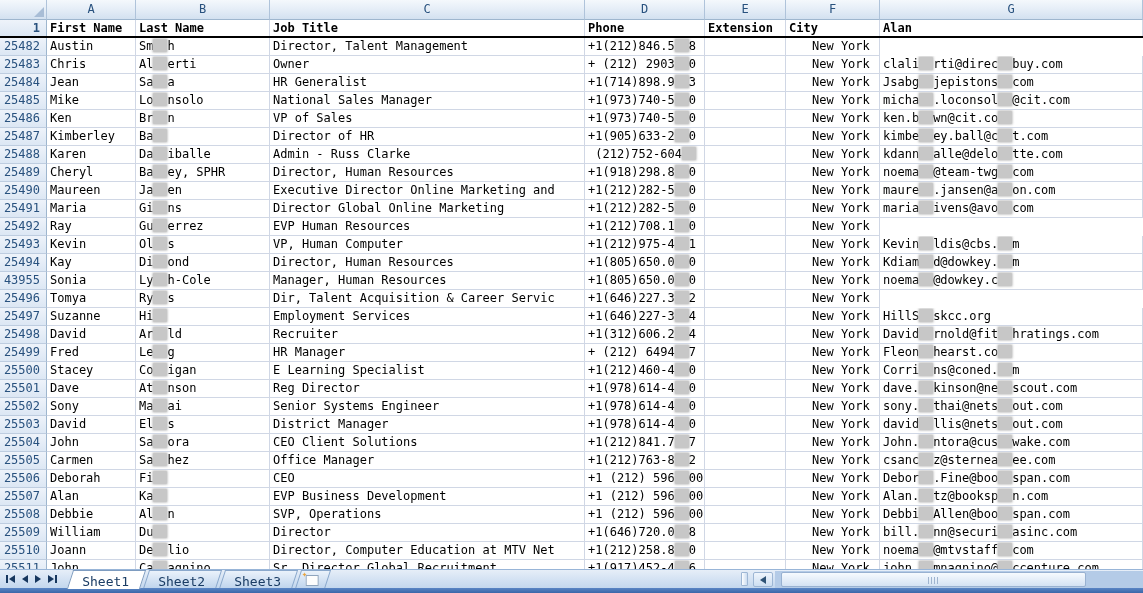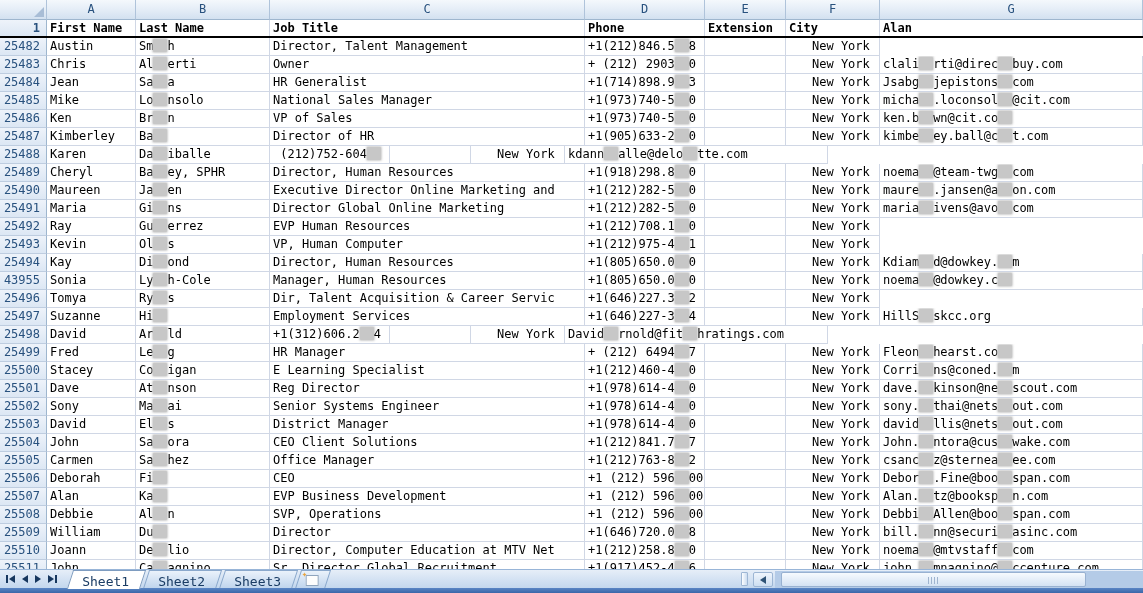--- a/index.html
+++ b/index.html
@@ -167,20 +167,21 @@
       <div class="cell w-d">+1(905)633-2<span class="redact" style="width: 14px;"></span>0</div>
       <div class="cell w-e"></div>
       <div class="cell w-f col-f">New York</div>
       <div class="cell w-g">kimbe<span class="redact" style="width: 14px;"></span>ey.ball@c<span class="redact" style="width: 14px;"></span>t.com</div>
     </div>
 
     <div class="row">
       <div class="cell gutter w-gutter">25488</div>
       <div class="cell w-a">Karen</div>
       <div class="cell w-b">Da<span class="redact" style="width: 14px;"></span>iballe</div>
+      <div class="cell w-c">Admin - Russ Clarke</div>
       <div class="cell w-d"> (212)752-604<span class="redact" style="width: 14px;"></span></div>
       <div class="cell w-e"></div>
       <div class="cell w-f col-f">New York</div>
       <div class="cell w-g">kdann<span class="redact" style="width: 14px;"></span>alle@delo<span class="redact" style="width: 14px;"></span>tte.com</div>
     </div>
 
     <div class="row">
       <div class="cell gutter w-gutter">25489</div>
       <div class="cell w-a">Cheryl</div>
       <div class="cell w-b">Ba<span class="redact" style="width: 14px;"></span>ey, SPHR</div>
@@ -224,20 +225,21 @@
     </div>
 
     <div class="row">
       <div class="cell gutter w-gutter">25493</div>
       <div class="cell w-a">Kevin</div>
       <div class="cell w-b">Ol<span class="redact" style="width: 14px;"></span>s</div>
       <div class="cell w-c">VP, Human Computer</div>
       <div class="cell w-d">+1(212)975-4<span class="redact" style="width: 14px;"></span>1</div>
       <div class="cell w-e"></div>
       <div class="cell w-f col-f">New York</div>
+      <div class="cell w-g">Kevin<span class="redact" style="width: 14px;"></span>ldis@cbs.<span class="redact" style="width: 14px;"></span>m</div>
     </div>
 
     <div class="row">
       <div class="cell gutter w-gutter">25494</div>
       <div class="cell w-a">Kay</div>
       <div class="cell w-b">Di<span class="redact" style="width: 14px;"></span>ond</div>
       <div class="cell w-c">Director, Human Resources</div>
       <div class="cell w-d">+1(805)650.0<span class="redact" style="width: 14px;"></span>0</div>
       <div class="cell w-e"></div>
       <div class="cell w-f col-f">New York</div>
@@ -273,20 +275,21 @@
       <div class="cell w-d">+1(646)227-3<span class="redact" style="width: 14px;"></span>4</div>
       <div class="cell w-e"></div>
       <div class="cell w-f col-f">New York</div>
       <div class="cell w-g">HillS<span class="redact" style="width: 14px;"></span>skcc.org</div>
     </div>
 
     <div class="row">
       <div class="cell gutter w-gutter">25498</div>
       <div class="cell w-a">David</div>
       <div class="cell w-b">Ar<span class="redact" style="width: 14px;"></span>ld</div>
+      <div class="cell w-c">Recruiter</div>
       <div class="cell w-d">+1(312)606.2<span class="redact" style="width: 14px;"></span>4</div>
       <div class="cell w-e"></div>
       <div class="cell w-f col-f">New York</div>
       <div class="cell w-g">David<span class="redact" style="width: 14px;"></span>rnold@fit<span class="redact" style="width: 14px;"></span>hratings.com</div>
     </div>
 
     <div class="row">
       <div class="cell gutter w-gutter">25499</div>
       <div class="cell w-a">Fred</div>
       <div class="cell w-b">Le<span class="redact" style="width: 14px;"></span>g</div>

